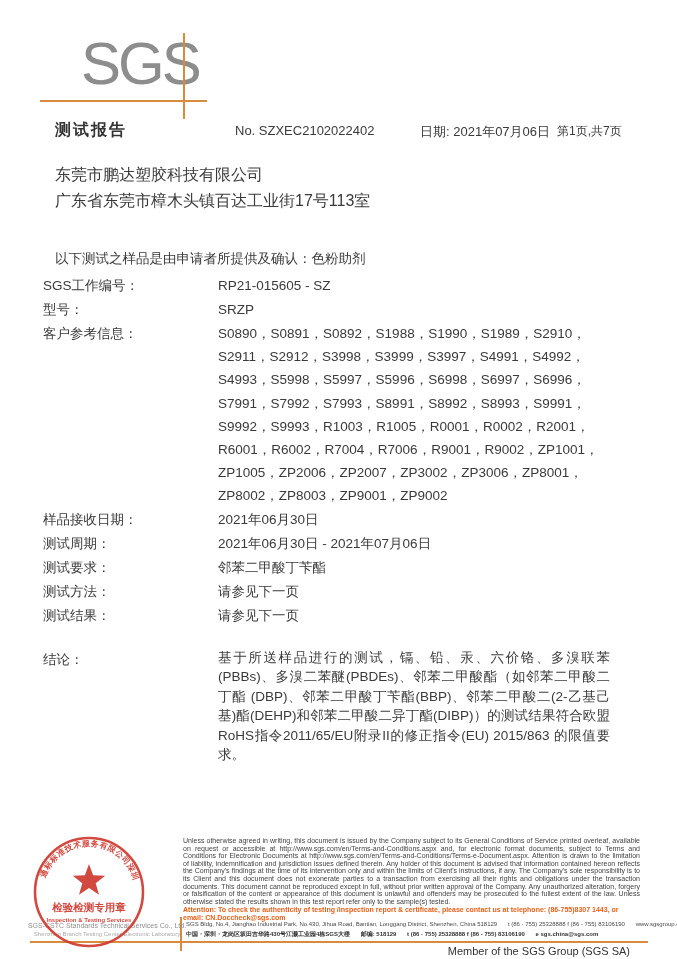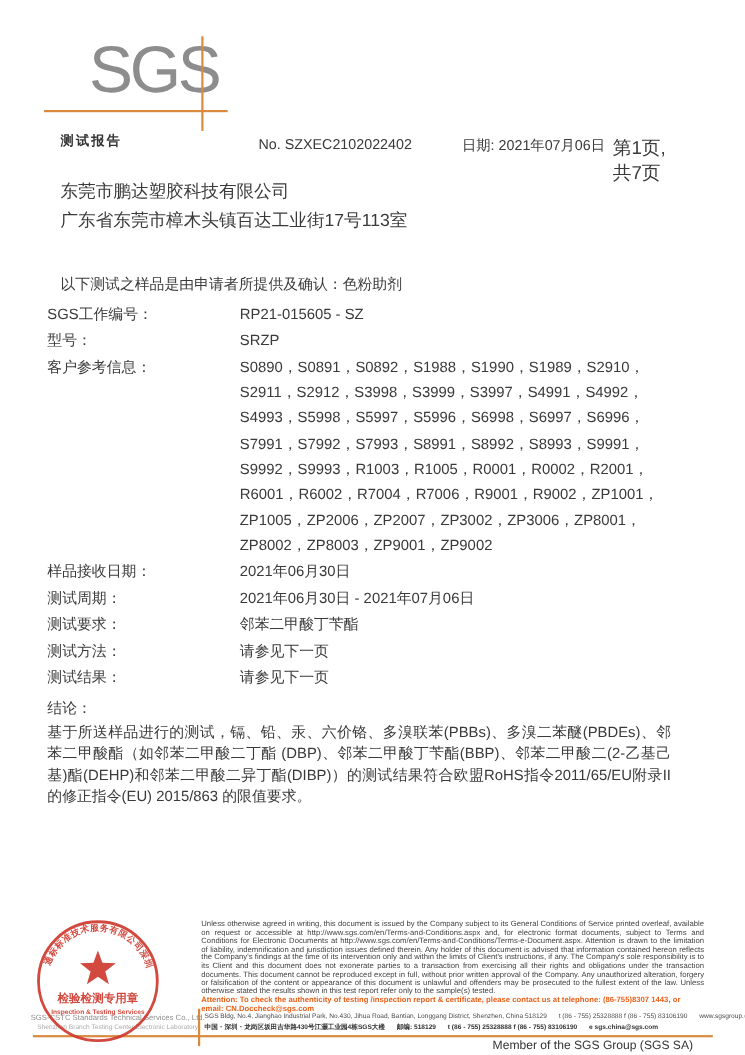--- a/index.html
+++ b/index.html
@@ -15,24 +15,24 @@
   .logo-text {
     position:absolute; left:16px; top:2px;
     font-size:60px; font-weight:normal; letter-spacing:-3px;
     color:#8d8d8d; line-height:72px;margin-left:10px;
   }
   .logo-hline { position:absolute; left:-15px; top:74px; width:167px; height:2px; background:#d98a3d; }
   .logo-vline { position:absolute; left:128px; top:7px; width:2px; height:86px; background:#d98a3d; }
 
   
   .title-row { position:absolute; left:55px; top:120px; width:567px; height:22px; }
-  .report-title { position:absolute; left:0; top:0; font-size:12px; font-weight:bold; letter-spacing:2px; color:#333; }
+  .report-title { position:absolute; left:0; top:0; font-size:16px; font-weight:bold; letter-spacing:2px; color:#333; }
   .report-no { position:absolute; left:180px; top:3px; font-size:13px; color:#3a3a3a; }
   .report-date { position:absolute; left:365px; top:3px; font-size:13px; color:#3a3a3a; }
-  .report-page { position:absolute; left:502px; top:3px; font-size:17px; color:#3a3a3a; }
+  .report-page { position:absolute; left:502px; top:3px; font-size:12px; color:#3a3a3a; }
 
   
   .applicant { position:absolute; left:55px; top:162px; width:520px; font-size:16px; line-height:26px; color:#3a3a3a; }
 
   
   .intro { position:absolute; left:55px; top:250px; width:560px; font-size:13.5px; color:#3a3a3a; }
   .fields { position:absolute; left:43px; top:274px; width:567px; }
   .frow { display:flex; align-items:flex-start; }
   .flabel { width:175px; flex-shrink:0; font-size:13.5px; line-height:24px; color:#3a3a3a; }
   .fvalue { flex:1; font-size:13.5px; line-height:24px; color:#3a3a3a; }
@@ -133,21 +133,21 @@
     <div class="frow">
       <div class="flabel">测试方法：</div>
       <div class="fvalue">请参见下一页</div>
     </div>
 
     <div class="frow">
       <div class="flabel">测试结果：</div>
       <div class="fvalue">请参见下一页</div>
     </div>
 
-    <div class="frow" style="margin-top:4px;flex-direction:column;">
+    <div class="frow" style="margin-top:20px;">
       <div class="flabel">结论：</div>
       <div class="fvalue conclusion-p">基于所送样品进行的测试，镉、铅、汞、六价铬、多溴联苯(PBBs)、多溴二苯醚(PBDEs)、邻苯二甲酸酯（如邻苯二甲酸二丁酯 (DBP)、邻苯二甲酸丁苄酯(BBP)、邻苯二甲酸二(2-乙基己基)酯(DEHP)和邻苯二甲酸二异丁酯(DIBP)）的测试结果符合欧盟RoHS指令2011/65/EU附录II的修正指令(EU) 2015/863 的限值要求。</div>
     </div>
 
   </div>
 
   <svg class="stamp-svg" viewBox="0 0 126 118">
     <circle cx="63" cy="59" r="54" fill="none" stroke="#cf3a30" stroke-width="2.6"></circle>
     <path id="arcTop" d="M 18.6 47.1 A 46 46 0 0 1 107.4 47.1" fill="none"></path>
     <text font-size="8" fill="#cf3a30" font-weight="bold" letter-spacing="0.5">

